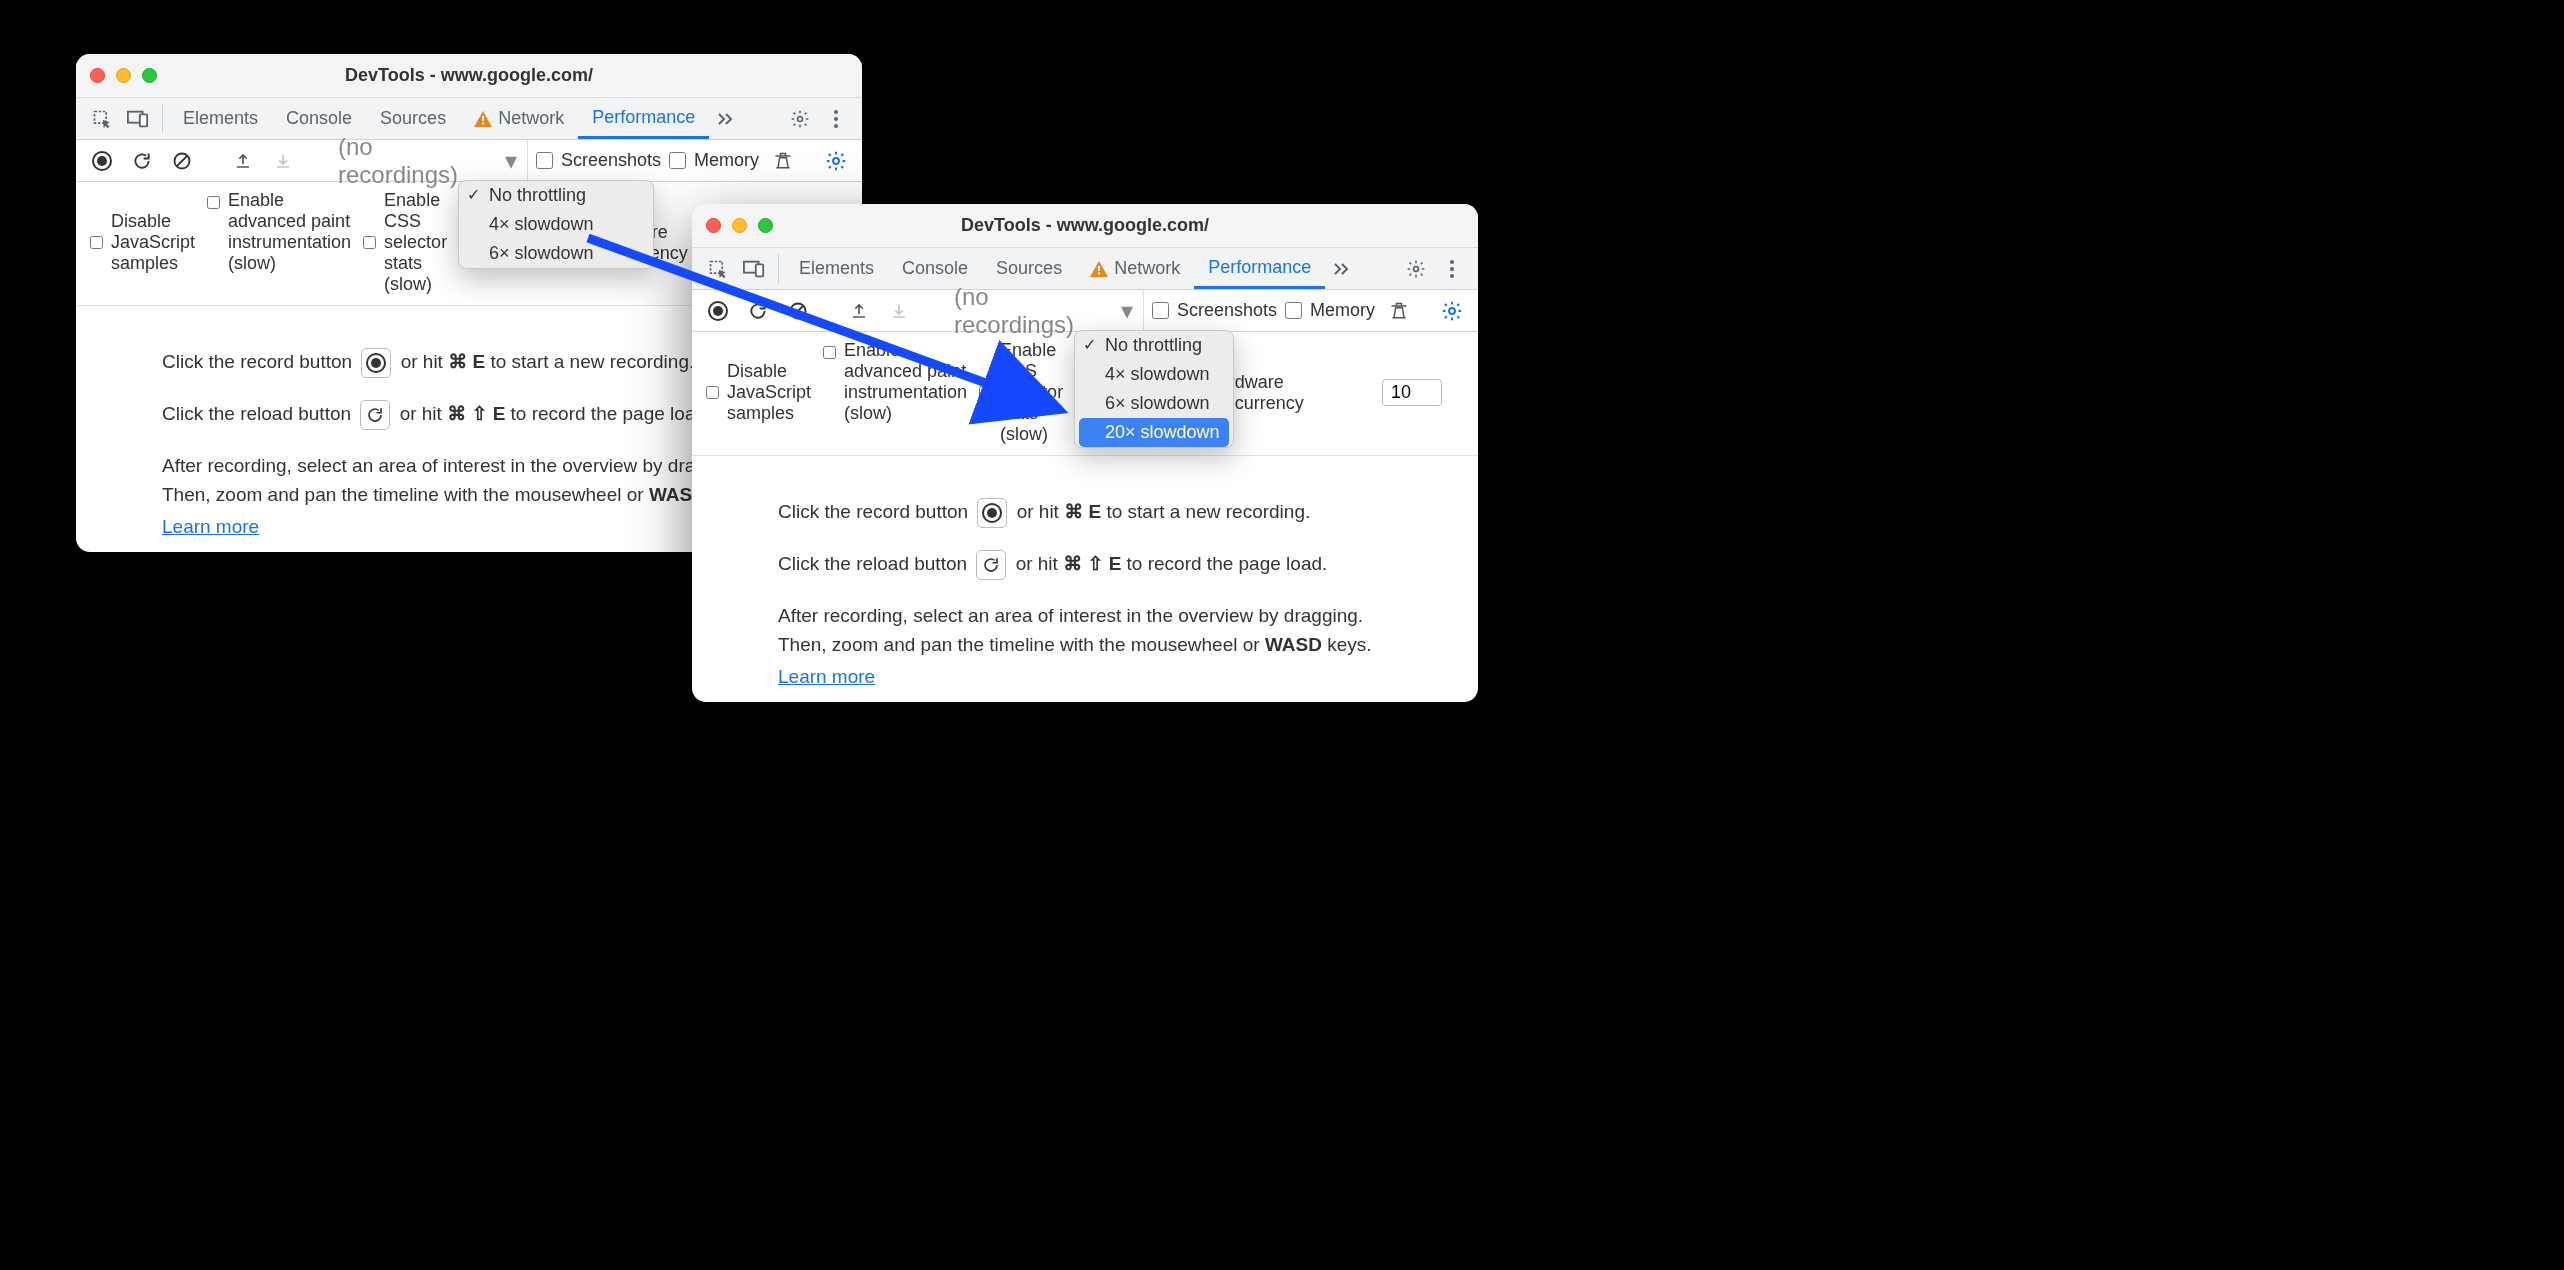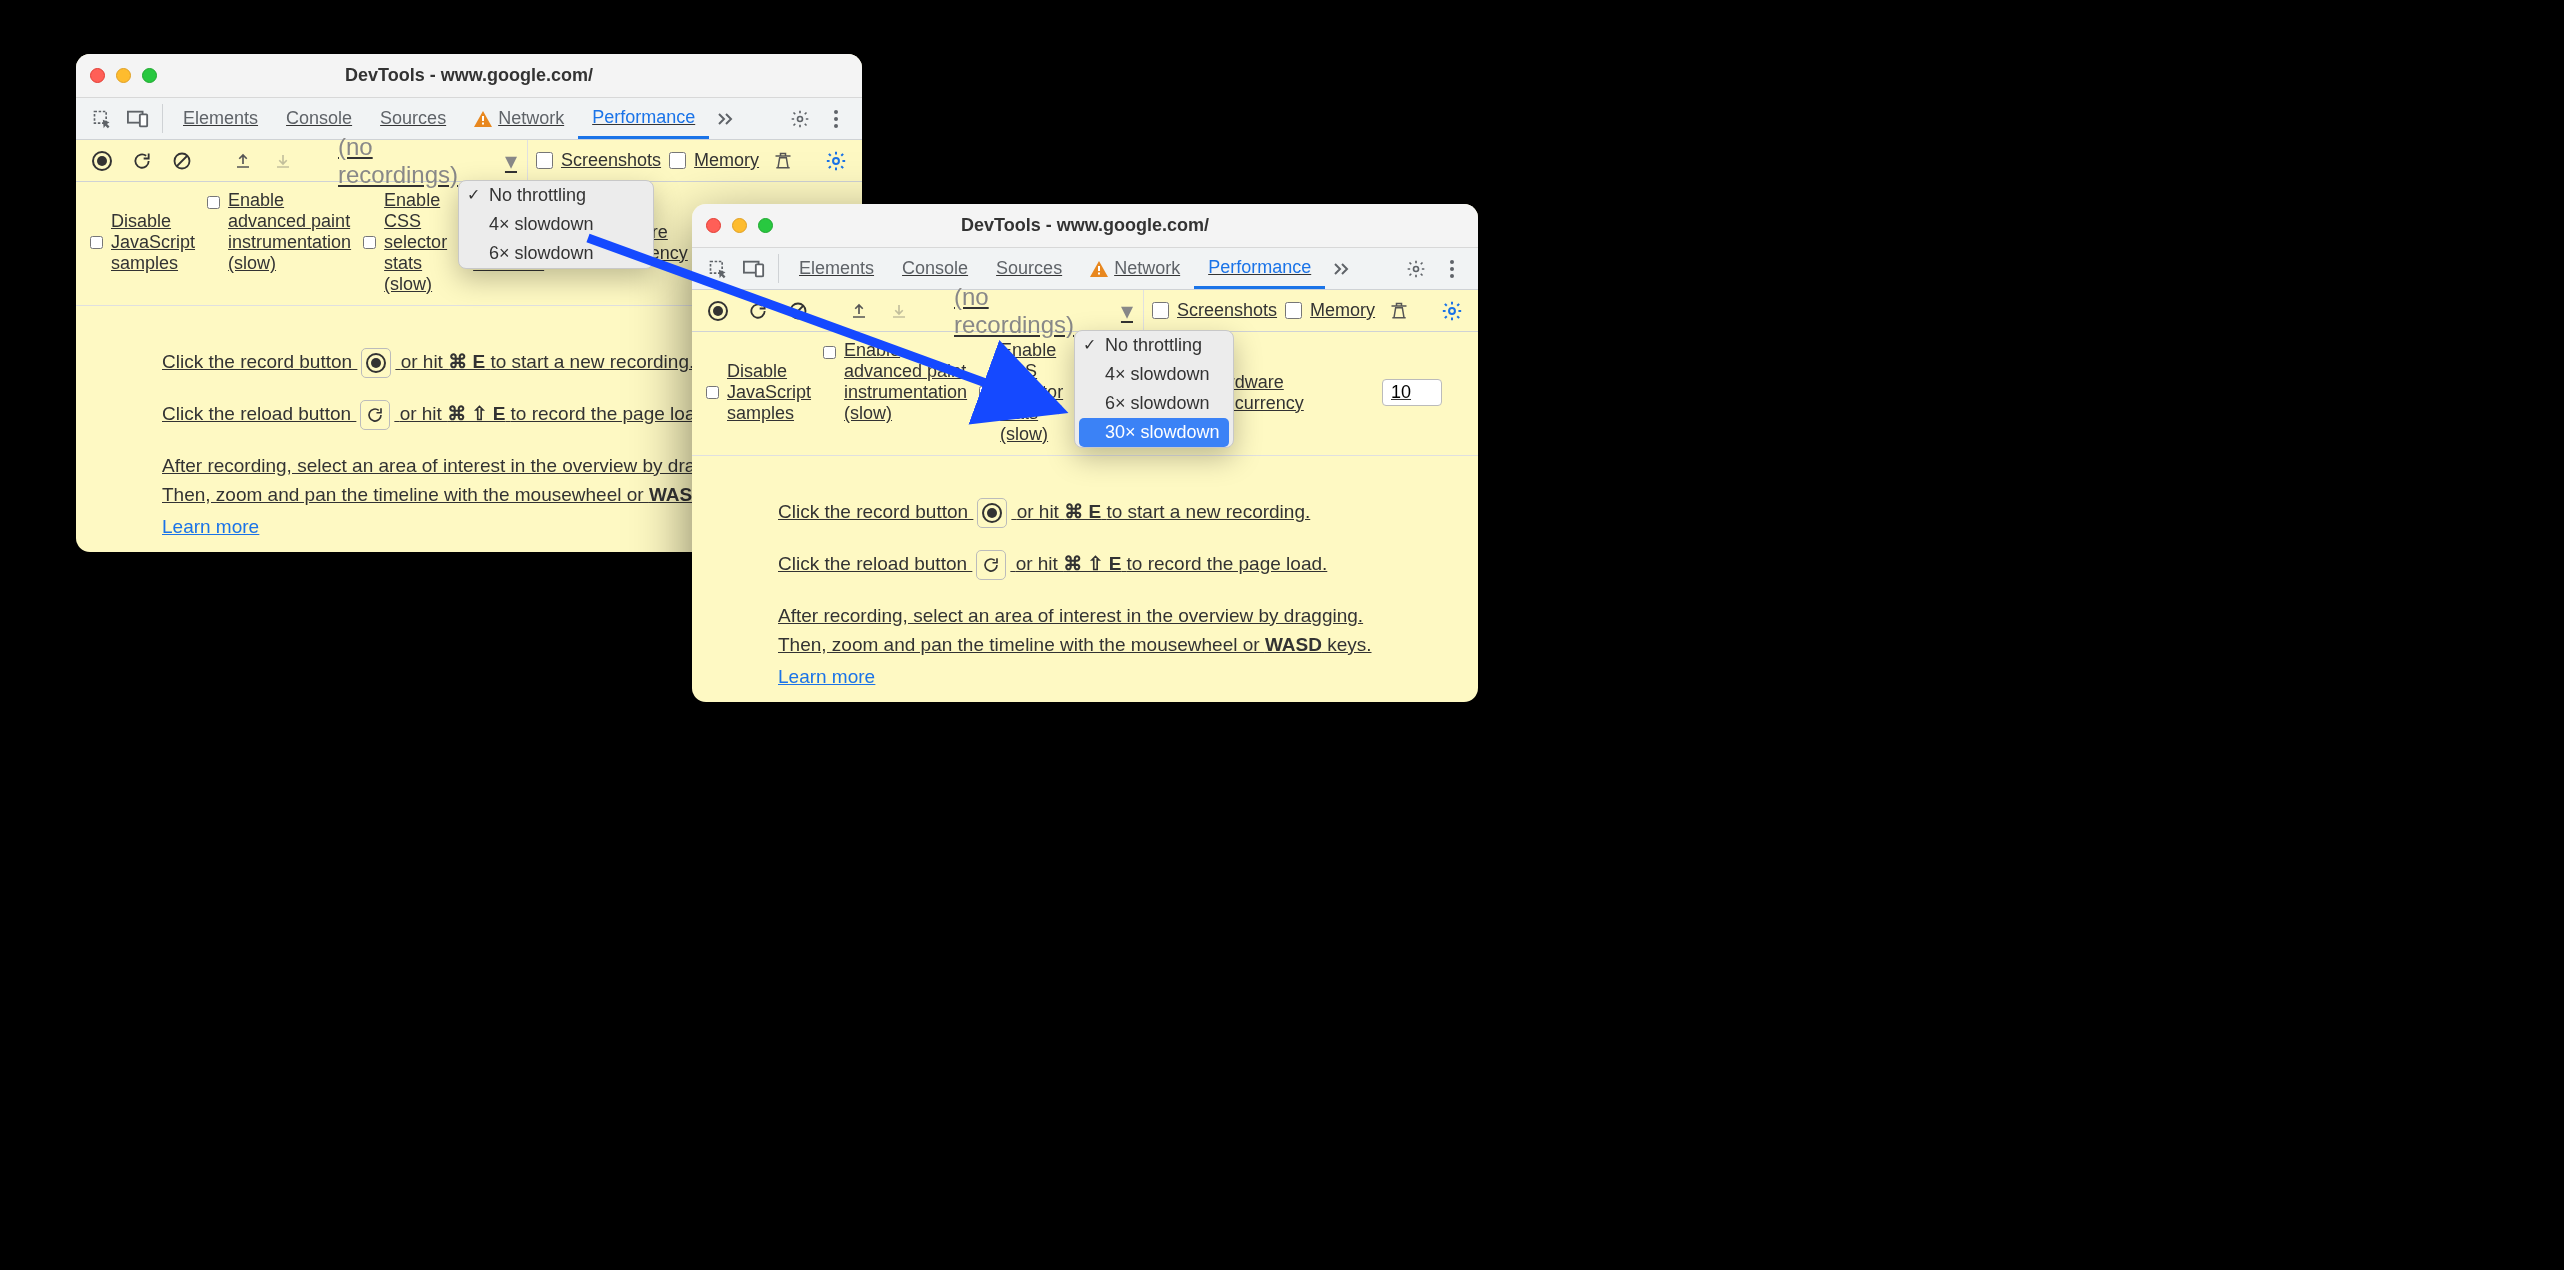--- a/index.html
+++ b/index.html
@@ -7,25 +7,24 @@
     background: #000;
     width: 2564px;
     height: 1270px;
     font-family: -apple-system, BlinkMacSystemFont, "Segoe UI", Helvetica, Arial, sans-serif;
     font-size: 21px;
     color: #333;
     position: relative;
   }
   .window {
     position: absolute;
-    background: #fef9c3;
+    background: #ffffff;
     border-radius: 14px;
     box-shadow: 0 20px 60px rgba(0,0,0,.5);
     overflow: visible;
-    text-decoration: underline;
   }
   .titlebar {
     height: 44px;
     background: #f4f4f4;
     border-top-left-radius: 14px;
     border-top-right-radius: 14px;
     display: flex;
     align-items: center;
     padding: 0 14px;
     border-bottom: 1px solid #d8d8d8;
@@ -482,21 +481,21 @@
           <input type="checkbox" style="">
           <span>Hardware concurrency</span>
         </label>
       <input class="numbox" value="10" style="">
     </div>
 
     <div class="dropdown" style="left:382px; top:-2px; width:160px;">
       <div class="opt check">No throttling</div>
       <div class="opt">4× slowdown</div>
       <div class="opt">6× slowdown</div>
-      <div class="opt hl">30× slowdown</div>
+      <div class="opt hl">20× slowdown</div>
     </div>
   </div>
 
   <div class="body-content">
     <p>
       <span>Click the record button </span>
       <span class="btnicon">
           <span class="iconcircle solid" style="border-width:2px;"></span>
         </span>
       <span> or hit </span>

